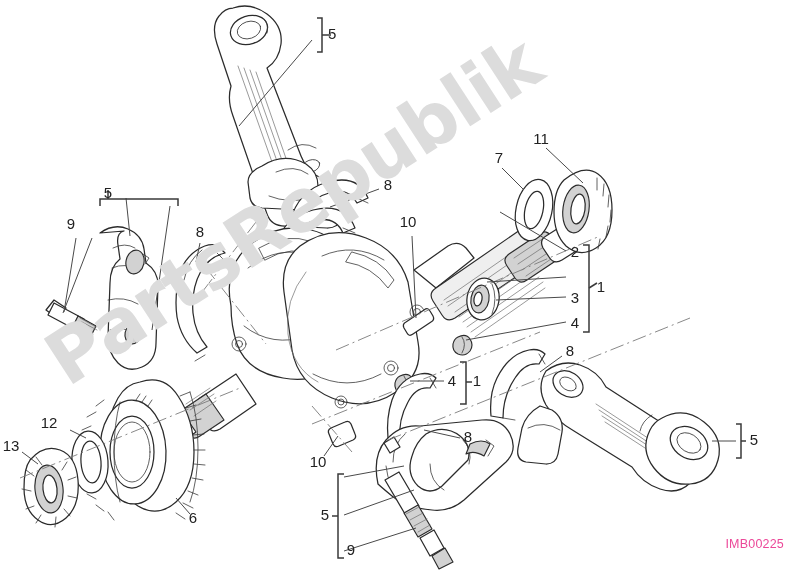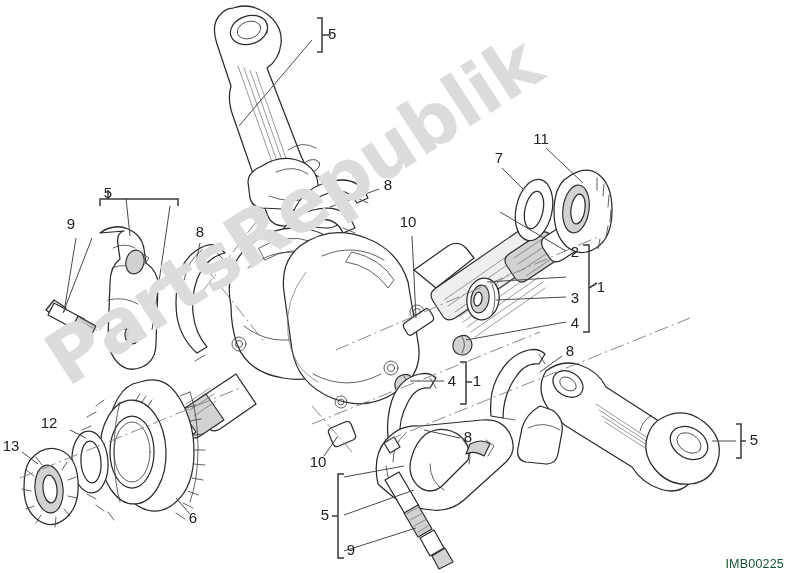--- a/index.html
+++ b/index.html
@@ -13,25 +13,25 @@
   #stage{position:absolute;left:0;top:0;width:798px;height:573px;background:#ffffff;}
   svg{display:block;}
   .callout-num{
     font-family:"Liberation Sans", sans-serif;
     font-size:15px;
     fill:#222222;
     dominant-baseline:middle;
   }
   .code-label{
     position:absolute;
-    right:14px;bottom:2px;
+    right:14px;bottom:22px;
     font-family:"Liberation Sans", sans-serif;
     font-size:12.5px;
     letter-spacing:.2px;
-    color:#14532d;
+    color:#ec4899;
     user-select:none;
   }
   .wm{
     position:absolute;
     left:0;top:0;width:798px;height:573px;
     pointer-events:none;
     overflow:hidden;
   }
   .wm-text{
     position:absolute;

